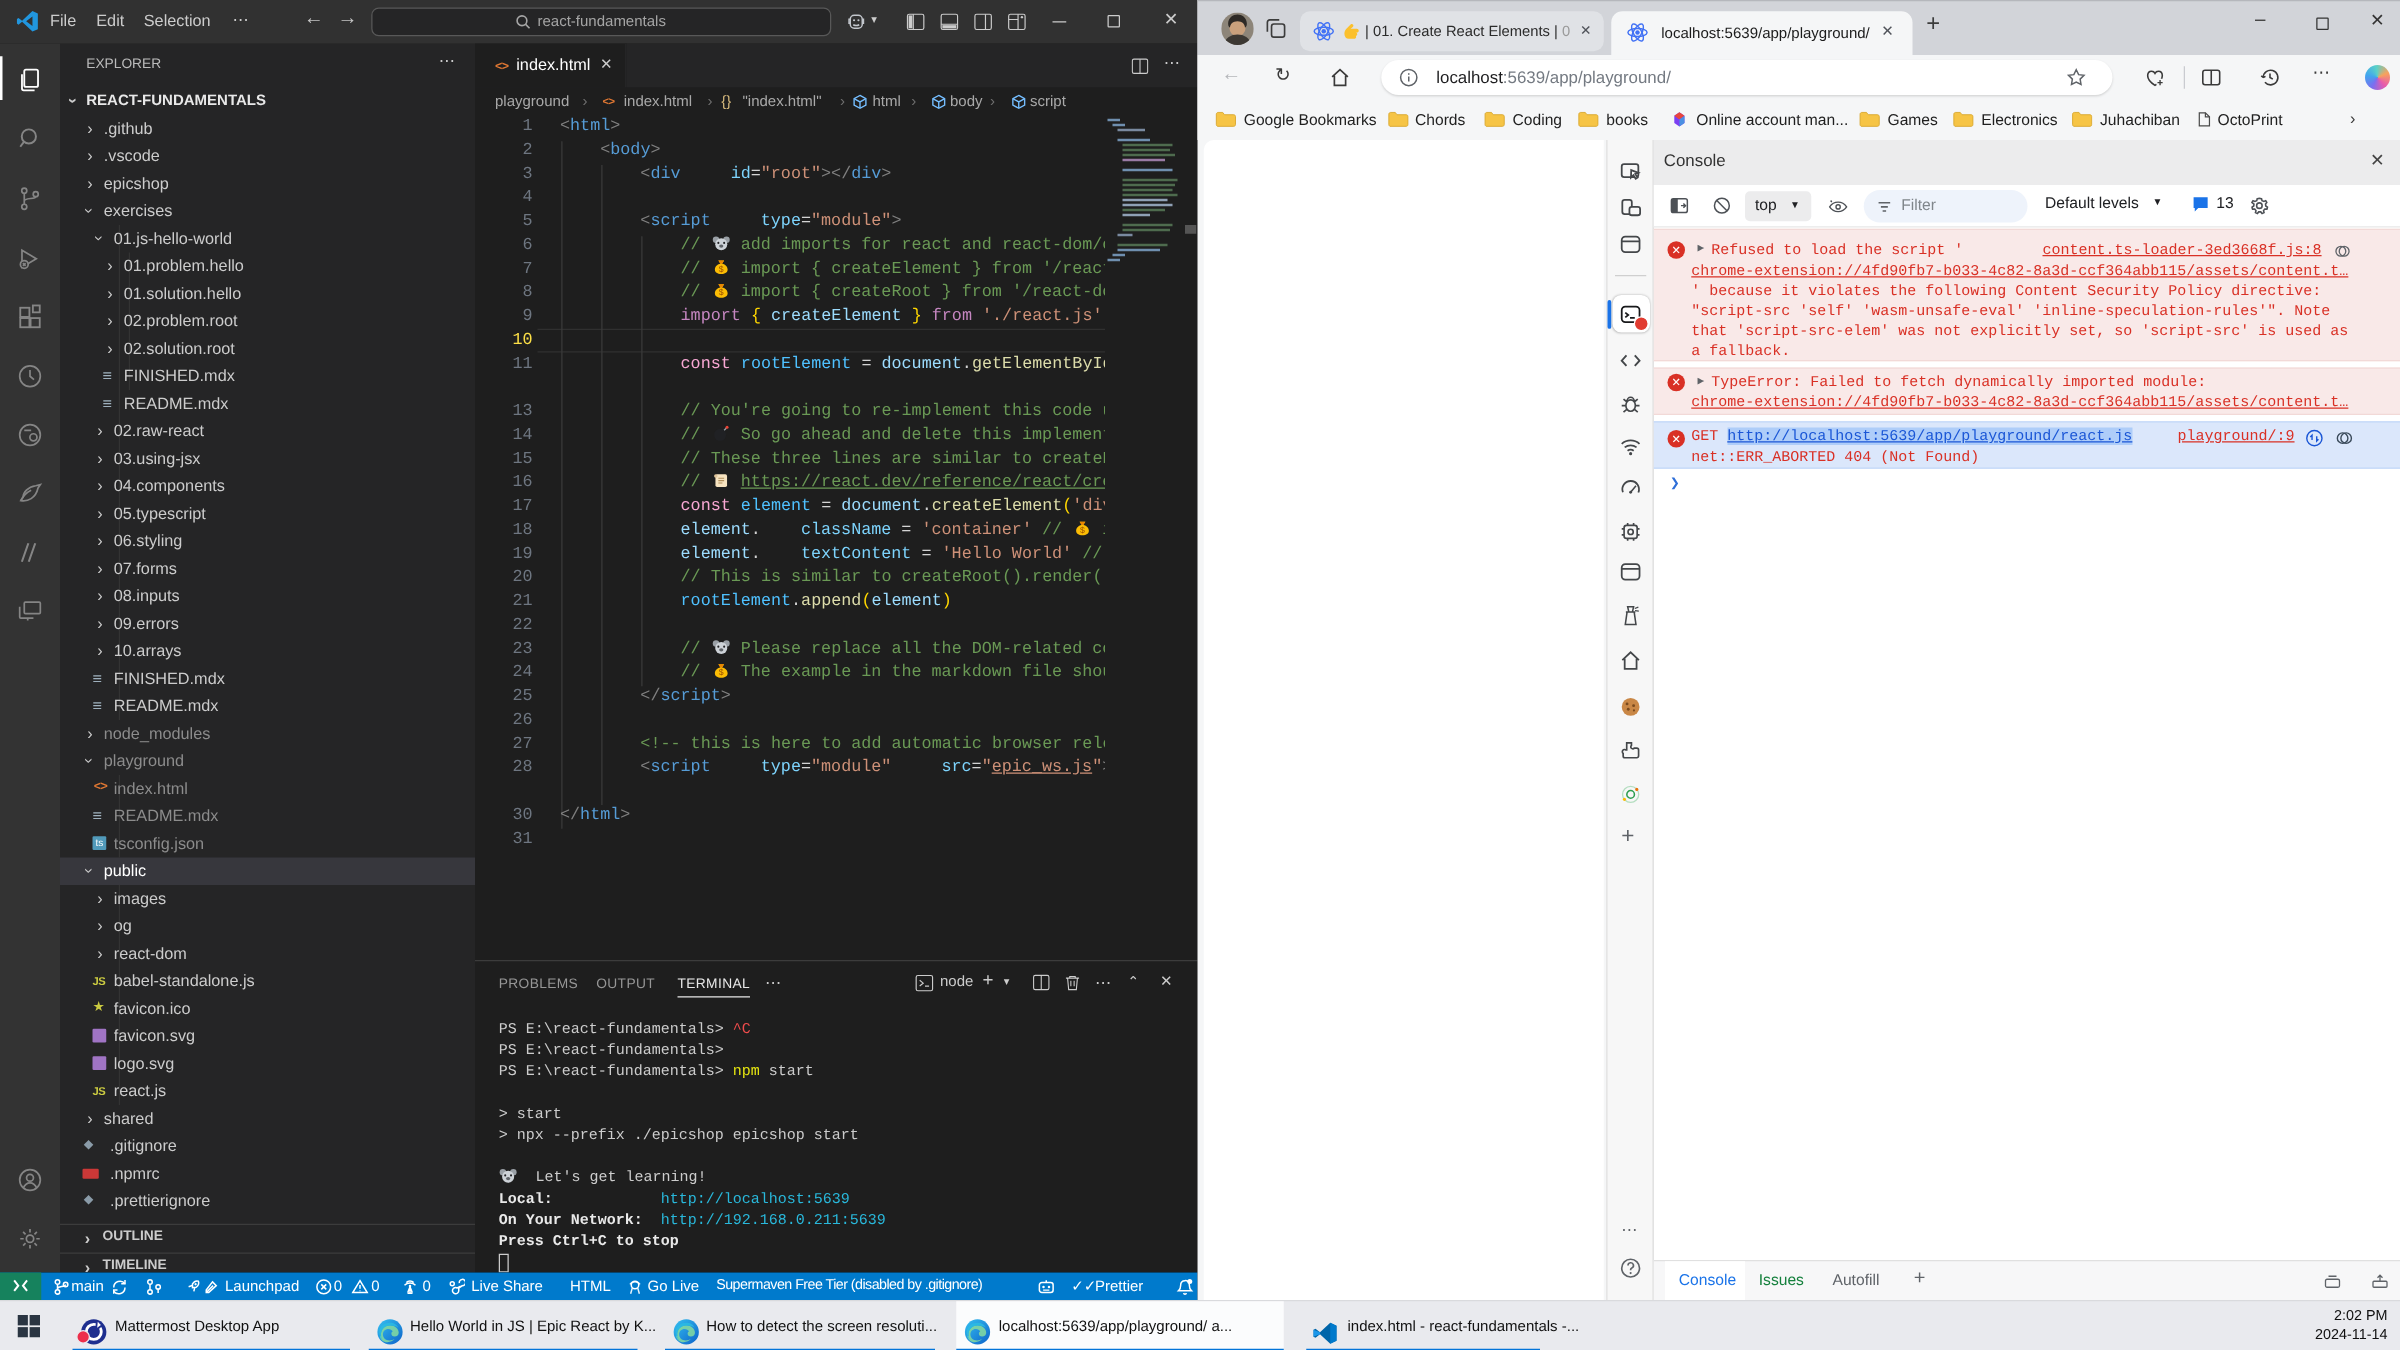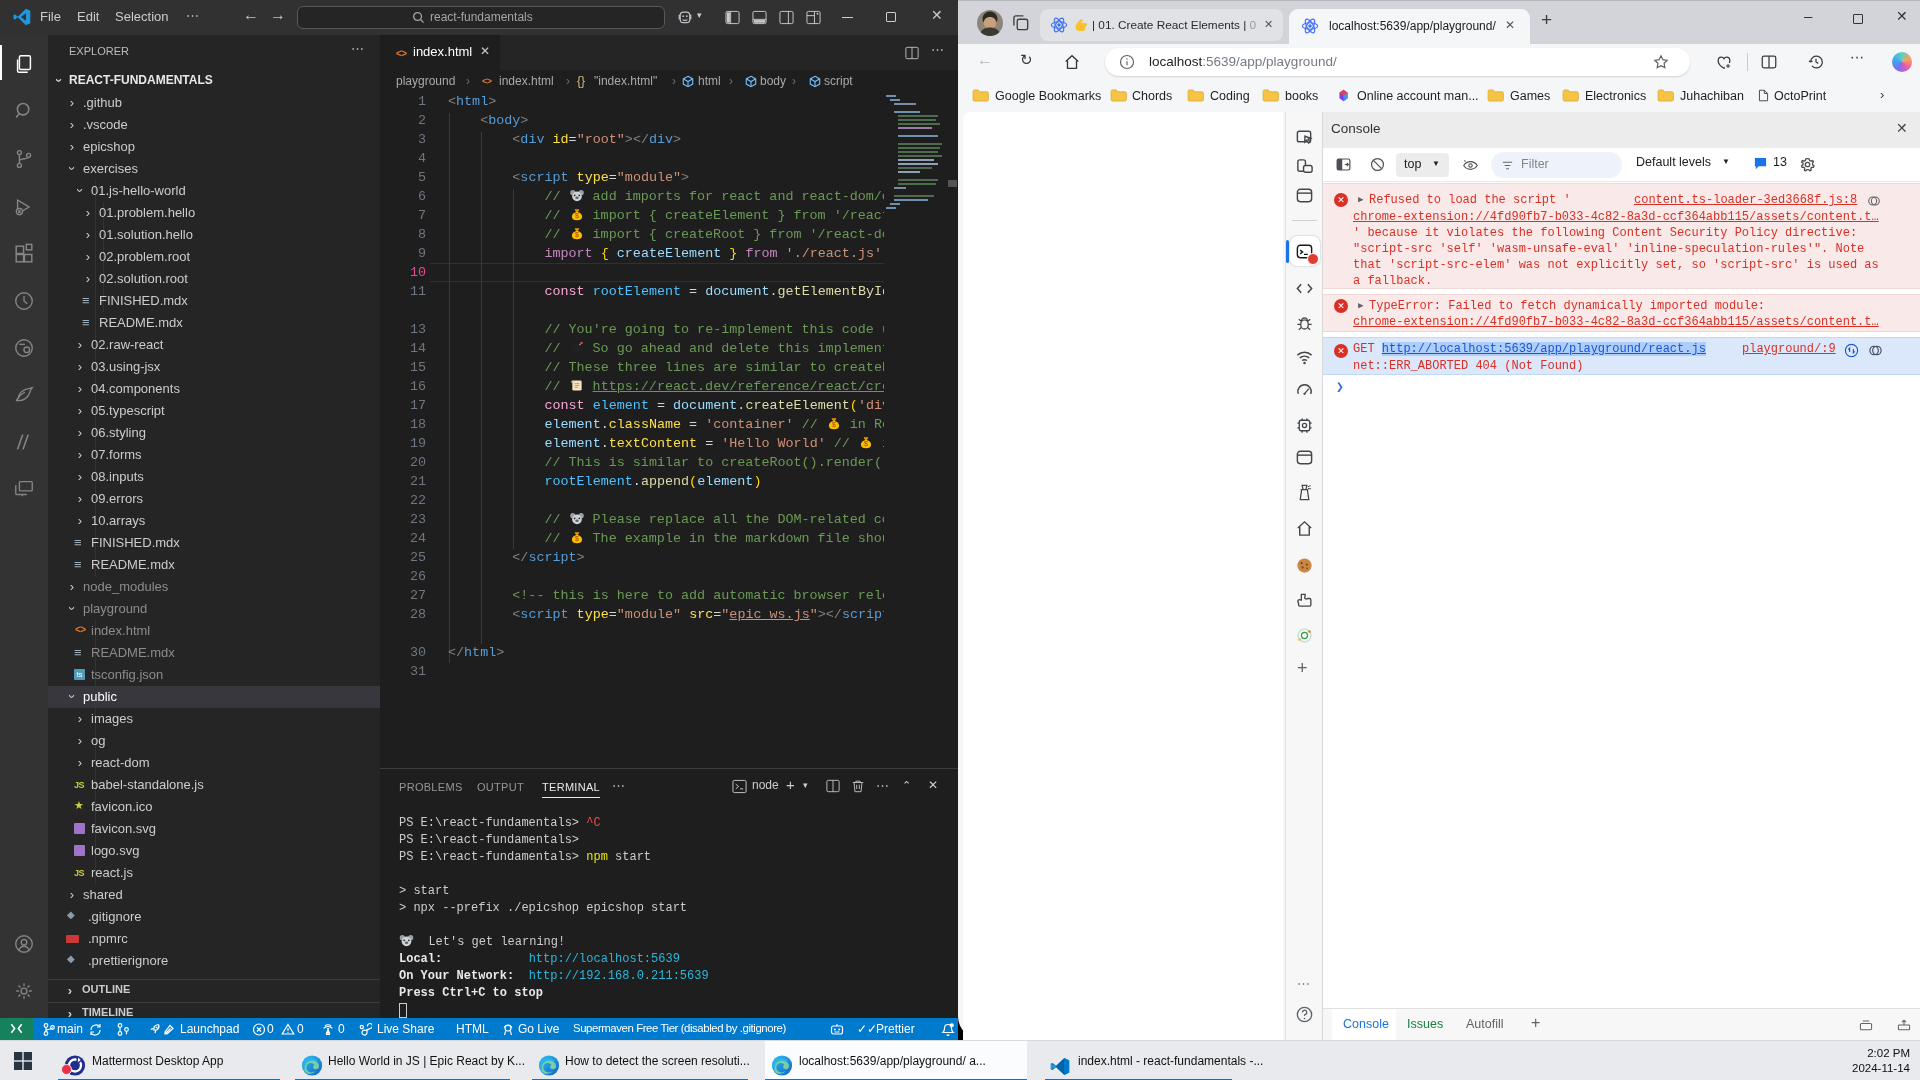--- a/index.html
+++ b/index.html
@@ -25,36 +25,36 @@
 .tr.dim .t { color:#8c8c8c; }
 .fmd { position:absolute; top:3px; color:#9eb0bd; font-size:13px; }
 .fht { position:absolute; top:4px; color:#e37933; font-size:10px; font-weight:bold; letter-spacing:-0.5px; }
 .fjs { position:absolute; top:6px; color:#cbcb41; font-size:9px; font-weight:bold; letter-spacing:-0.5px; }
 .fts { position:absolute; top:5px; width:11px; height:11px; background:#519aba; color:#fff; font-size:8px; text-align:center; line-height:11px; border-radius:1px; }
 .fst { position:absolute; top:3px; color:#cbcb41; font-size:11px; }
 .fsv { position:absolute; top:5px; width:11px; height:11px; background:#a074c4; border-radius:1px; }
 .fdi { position:absolute; top:3px; color:#8a9ba8; font-size:10px; }
 .fnp { position:absolute; top:7px; width:13px; height:8px; background:#cb3837; border-radius:1px; }
 
-#browser { position:absolute; left:958px; top:0; width:962px; height:1040px; background:#f5f6f7;border-radius:24px; }
+#browser { position:absolute; left:958px; top:0; width:962px; height:1040px; background:#f5f6f7; }
 #br-tabs { position:absolute; left:0; top:0; width:962px; height:44px; background:#d2d4d9; border-top:1px solid #b5b7bc; }
 #br-toolbar { position:absolute; left:0; top:44px; width:962px; height:36px; background:#f5f6f7; }
 #br-book { position:absolute; left:0; top:80px; width:962px; height:32px; background:#f5f6f7; }
 #br-page { position:absolute; left:5px; top:112px; width:320px; height:928px; background:#ffffff; border-radius:8px 0 0 0; }
 #dt-strip { position:absolute; left:327px; top:112px; width:37px; height:928px; background:#f7f7f7; border-left:1px solid #e0e0e0; }
 #dt-main { position:absolute; left:364px; top:112px; width:598px; height:928px; background:#ffffff; border-left:1px solid #d9d9d9; }
 .cub { position:absolute; top:5px; width:12px; height:13px; }
 .sbt { position:absolute; top:4px; font-size:12px; color:#ffffff; white-space:nowrap; }
 .sbg { position:absolute; top:4px; width:14px; height:15px; stroke:#ffffff; stroke-width:1.2; fill:none; }
 
 #codelines { position:absolute; left:0; top:0; width:504px; height:676px; overflow:hidden; font-size:13.4px; line-height:19px; }
 .ln { position:absolute; left:0; width:504px; height:19px; white-space:pre; }
 .ln .num { position:absolute; left:0; width:46px; text-align:right; color:#6e7681; }
 .ln .cd { position:absolute; left:68px; white-space:pre; color:#d4d4d4; }
-.pu { color:#808080; } .tg { color:#569cd6; } .at { color:#fde047; } .st { color:#ce9178; }
+.pu { color:#808080; } .tg { color:#569cd6; } .at { color:#7dd3fc;margin-left:32px; } .st { color:#ce9178; }
 .cm { color:#6a9955; } .kw { color:#c586c0; } .br { color:#ffd700; } .vr { color:#9cdcfe; }
 .cv { color:#4fc1ff; } .fn { color:#dcdcaa; } .kb { color:#f9a8d4; }
 .em { display:inline-block; width:16px; height:13px; vertical-align:-2px; }
 
 #term { position:absolute; left:0; top:38px; width:578px; height:212px; font-size:12px; line-height:17px; color:#cccccc; }
 .tl { position:absolute; left:19px; white-space:pre; }
 .tb { font-weight:bold; color:#e9e9e9; }
 .cy { color:#29b8db; }
 .bkf { position:absolute; top:9px; width:17px; height:13px; }
 .bkt { position:absolute; top:9px; font-size:12.5px; color:#1f1f1f; white-space:nowrap; }
@@ -423,21 +423,21 @@
                 <path d="M5.5 1.5h5L8.7 4.2c3.2.5 4.8 2.9 4.8 5.1 0 2.4-2.2 3.9-5.5 3.9S2.5 11.7 2.5 9.3C2.5 7.1 4.1 4.7 7.3 4.2z" fill="#fbbc04"></path>
                 <path d="M5.5 1.5h5L8.7 4.2H7.3z" fill="#ea8600"></path>
                 <text x="8" y="11.2" font-size="7.5" fill="#994c00" text-anchor="middle" font-family="sans-serif">$</text>
               </svg> import { createElement } from '/react.js'</span></span></div>
 <div class="ln" style="top:133px"><span class="num">8</span><span class="cd">            <span class="cm">// <svg class="em" viewBox="0 0 16 14">
                 <path d="M5.5 1.5h5L8.7 4.2c3.2.5 4.8 2.9 4.8 5.1 0 2.4-2.2 3.9-5.5 3.9S2.5 11.7 2.5 9.3C2.5 7.1 4.1 4.7 7.3 4.2z" fill="#fbbc04"></path>
                 <path d="M5.5 1.5h5L8.7 4.2H7.3z" fill="#ea8600"></path>
                 <text x="8" y="11.2" font-size="7.5" fill="#994c00" text-anchor="middle" font-family="sans-serif">$</text>
               </svg> import { createRoot } from '/react-dom/client.js'</span></span></div>
 <div class="ln" style="top:152px"><span class="num">9</span><span class="cd">            <span class="kw">import</span> <span class="br">{</span> <span class="vr">createElement</span> <span class="br">}</span> <span class="kw">from</span> <span class="st">'./react.js'</span>;</span></div>
-<div class="ln" style="top:171px"><span class="num" style="color:#ec4899">10</span></div>
+<div class="ln" style="top:171px"><span class="num" style="color:#fde047">10</span></div>
 <div class="ln" style="top:190px"><span class="num">11</span><span class="cd">            <span class="kb">const</span> <span class="cv">rootElement</span> = <span class="vr">document</span>.<span class="fn">getElementById</span></span></div>
 <div class="ln" style="top:228px"><span class="num">13</span><span class="cd">            <span class="cm">// You're going to re-implement this code using React!</span></span></div>
 <div class="ln" style="top:247px"><span class="num">14</span><span class="cd">            <span class="cm">// <svg class="em" viewBox="0 0 16 14">
                 <circle cx="7" cy="8.5" r="5.2" fill="#202124"></circle>
                 <path d="M10.5 4.5l2-2" stroke="#9aa0a6" stroke-width="1.2" fill="none"></path>
                 <circle cx="13" cy="2" r="1.3" fill="#ea4335"></circle>
               </svg> So go ahead and delete this implementation. We're</span></span></div>
 <div class="ln" style="top:266px"><span class="num">15</span><span class="cd">            <span class="cm">// These three lines are similar to createElement</span></span></div>
 <div class="ln" style="top:285px"><span class="num">16</span><span class="cd">            <span class="cm">// <svg class="em" viewBox="0 0 16 14">
                 <rect x="3" y="1.5" width="10" height="11" rx="1.5" fill="#f7e3c0"></rect>

